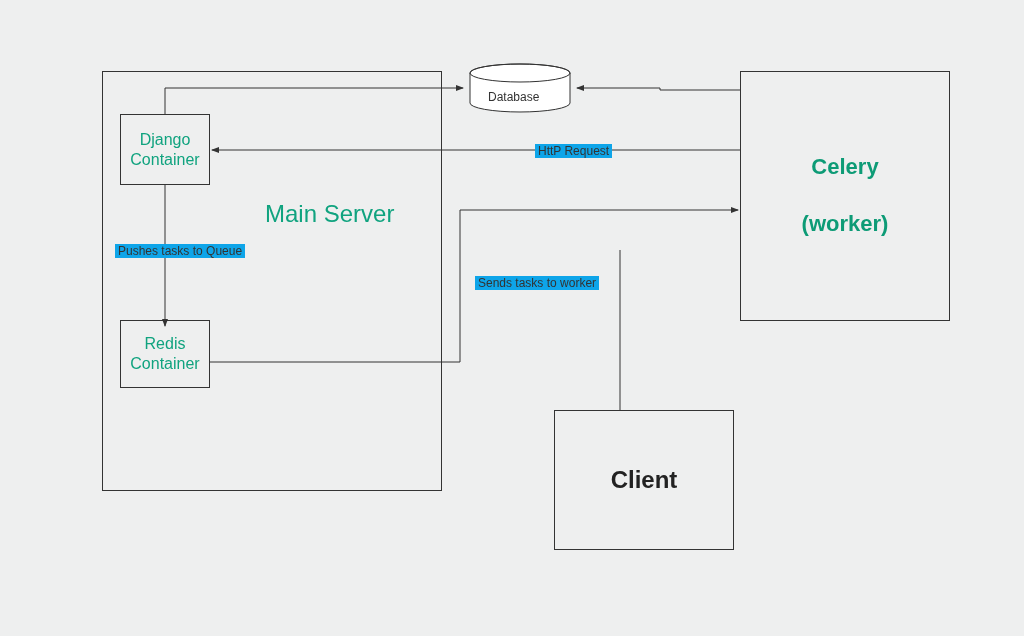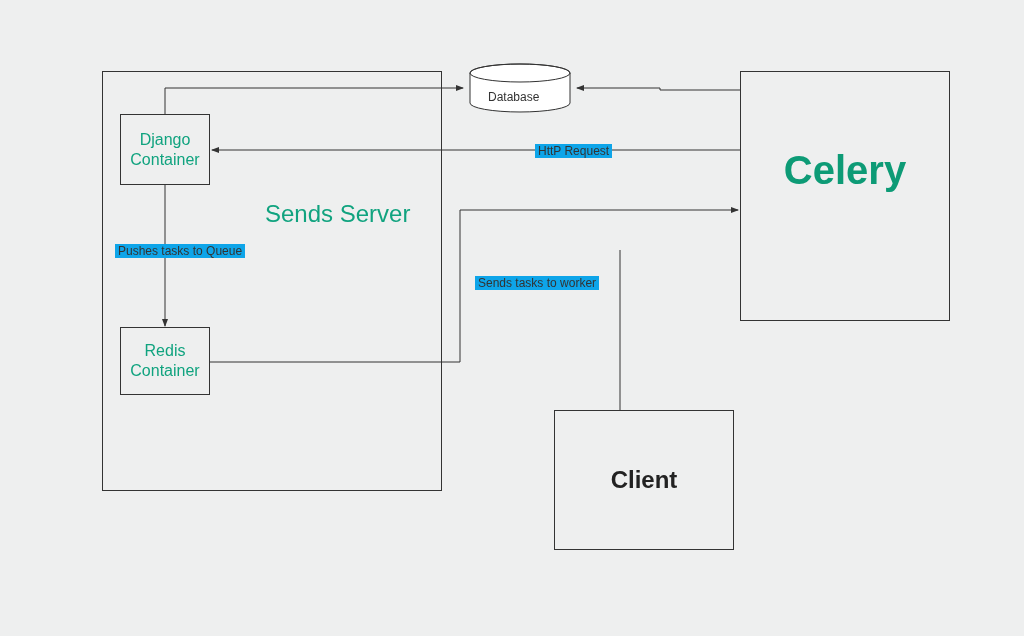--- a/index.html
+++ b/index.html
@@ -49,47 +49,48 @@
       position: absolute;
       font-size: 12px;
       color: #333;
     }
   </style>
 </head>
 <body>
 
 <div class="box" style="left:102px; top:71px; width:340px; height:420px; justify-content:flex-start;">
 </div>
-<div class="main-server-label" style="left:265px; top:200px;">Sends Server</div>
+<div class="main-server-label" style="left:265px; top:200px;">Main Server</div>
 
 <div class="box" style="left:120px; top:114px; width:90px; height:71px;">
   <div class="teal" style="font-size:16px; line-height:1.25;">
     <span>Django</span><br>
     <span>Container</span>
   </div>
 </div>
 
-<div class="box" style="left:120px; top:327px; width:90px; height:68px;">
+<div class="box" style="left:120px; top:320px; width:90px; height:68px;">
   <div class="teal" style="font-size:16px; line-height:1.25;">
     <span>Redis</span><br>
     <span>Container</span>
   </div>
 </div>
 
 <svg class="db-cylinder" style="left:465px; top:63px; width:110px; height:50px;" viewBox="0 0 110 50">
   <ellipse cx="55" cy="10" rx="50" ry="9" fill="#fff" stroke="#333" stroke-width="1"></ellipse>
   <path d="M 5 10 L 5 40 A 50 9 0 0 0 105 40 L 105 10" fill="#fff" stroke="#333" stroke-width="1"></path>
   <ellipse cx="55" cy="10" rx="50" ry="9" fill="none" stroke="#333" stroke-width="1"></ellipse>
 </svg>
 <div class="db-label" style="left:480px; top:90px;margin-left:8px;">Database</div>
 
 <div class="box" style="left:740px; top:71px; width:210px; height:250px;">
-  <div class="teal-bold" style="font-size:40px; line-height:1.3;">
+  <div class="teal-bold" style="font-size:22px; line-height:1.3;">
     <span>Celery</span><br>
     <br>
+    <span>(worker)</span>
   </div>
 </div>
 
 <div class="box" style="left:554px; top:410px; width:180px; height:140px;">
   <div class="black-bold" style="font-size:24px;">Client</div>
 </div>
 
 <svg class="arrows">
   <defs>
     <marker id="arrowhead" markerWidth="8" markerHeight="8" refX="7" refY="3" orient="auto">

